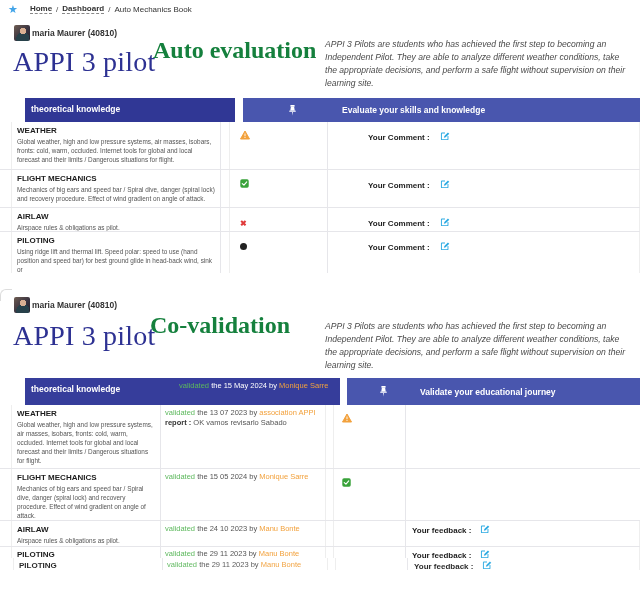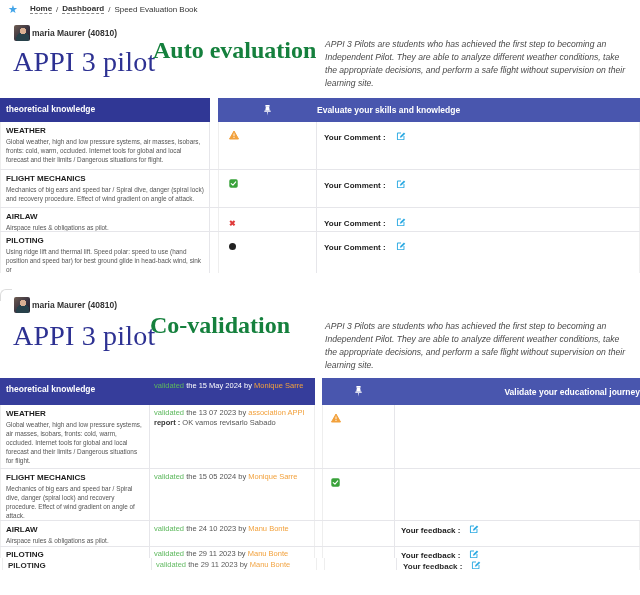--- a/index.html
+++ b/index.html
@@ -22,44 +22,44 @@
       linear-gradient(135deg,#6e5d52 0%, #3a3340 55%, #20202b 100%);
   }
   .username { position:absolute; font-size:8.5px; font-weight:700; color:#333; }
   .program-title { position:absolute; font-size:28px; color:#2d3192; letter-spacing:0.2px;font-family:Liberation Serif, serif; }
   .red-heading { position:absolute; font-family:"Liberation Serif", serif; font-weight:700; font-size:24px; color:#15803d; }
   .intro { position:absolute; left:325px; width:308px; font-size:8.6px; font-style:italic; color:#4a4a4a; line-height:13px; }
   .corner { position:absolute; left:0px; width:12px; height:12px; border-top:1px solid #ddd; border-left:1px solid #ddd; border-top-left-radius:6px; }
 
   
   .tbl { position:absolute; left:0; width:640px; overflow:hidden; }
-  .hdr { display:flex; color:#fff; font-weight:700; font-size:8.5px; }
+  .hdr { display:flex; color:#fff; font-weight:700; font-size:8.5px;padding-left:25px; }
   .gap8 { width:8px; background:#fff; }
   .gap7 { width:7px; background:#fff; }
-  .row { display:flex; border-bottom:1px solid #e6e6ea; overflow:hidden; background:#fff; }
+  .row { display:flex; border-bottom:1px solid #e6e6ea; overflow:hidden; background:#fff;padding-left:11px; }
   .cell { overflow:hidden; }
   .row-title { font-size:8px; font-weight:700; color:#1d1d1d; line-height:11px; }
   .row-desc { font-size:6.4px; color:#555; line-height:9px; margin-top:1px; }
 
   
   .t1-h-left { width:210px; background:#303795; padding:6px 6px 0 6px; }
   .t1-h-right { flex:1; background:#4956ae; display:flex; align-items:center; }
   .t1-h-icon { width:99px; display:flex; justify-content:center; }
   .t1-h-label { flex:1; }
   .t1-c1 { width:210px; padding:3px 5px; border-left:1px solid #eee; border-right:1px solid #e6e6ea; }
   .t1-c2 { width:99px; border-right:1px solid #e6e6ea; padding:4px 0 0 10px; margin-left:8px; border-left:1px solid #eee; }
-  .t1-c3 { flex:1; padding:4px 0 0 7px; border-right:1px solid #eee; }
+  .t1-c3 { flex:1; padding:4px 0 0 7px; border-right:1px solid #eee;margin-left:33px; }
 
   
   .t2-h-left { width:315px; background:#363d9b; display:flex; }
   .t2-h-name { width:152px; padding:6px 6px 0 6px; }
   .t2-h-val { flex:1; font-weight:400; font-size:7.5px; line-height:10px; padding:3px 4px 0 2px; }
   .t2-h-right { flex:1; background:#4956ae; display:flex; align-items:center; }
   .t2-h-icon { width:73px; display:flex; justify-content:center; }
-  .t2-h-label { flex:1; text-align:right; }
+  .t2-h-label { flex:1; text-align:left; }
   .t2-c1 { width:150px; padding:3px 5px; border-left:1px solid #eee; border-right:1px solid #e6e6ea; }
   .t2-c2 { width:165px; padding:3px 4px; border-right:1px solid #eee; font-size:7.5px; line-height:10px; color:#555; }
   .t2-c3 { width:73px; border-right:1px solid #e6e6ea; padding:4px 0 0 8px; margin-left:7px; border-left:1px solid #eee; }
   .t2-c4 { flex:1; padding:3px 4px 0 6px; border-right:1px solid #eee; font-size:7.5px; line-height:10px; color:#444; }
 
   .green { color:#5cb85c; }
   .orange { color:#f2a13c;text-align:center; }
   .white { color:#fff; }
   .rep-label { font-weight:700; color:#333; }
   .lbl-bold { font-size:8px; font-weight:700; color:#1d1d1d; }
@@ -73,21 +73,21 @@
 </style>
 </head>
 <body>
 
 <div class="breadcrumb">
   <span class="star">★</span>
   <span class="crumb-link">Home</span>
   <span class="crumb-sep">/</span>
   <span class="crumb-link">Dashboard</span>
   <span class="crumb-sep">/</span>
-  <span class="crumb-current">Speed Evaluation Book</span>
+  <span class="crumb-current">Auto Mechanics Book</span>
 </div>
 
 <div class="sect" style="top:22px; height:76px;">
   <div class="avatar" style="left:14px; top:3px;"></div>
   <div class="username" style="left:32px; top:6px;">maria Maurer (40810)</div>
   <div class="program-title" style="left:13px; top:24px;">APPI 3 pilot</div>
   <div class="red-heading" style="left:153px; top:15px;">Auto evaluation</div>
   <div class="intro" style="top:16px;">APPI 3 Pilots are students who has achieved the first step to becoming an Independent Pilot. They are able to analyze different weather conditions, take the appropriate decisions, and perform a safe flight without supervision on their learning site.</div>
 </div>
 

